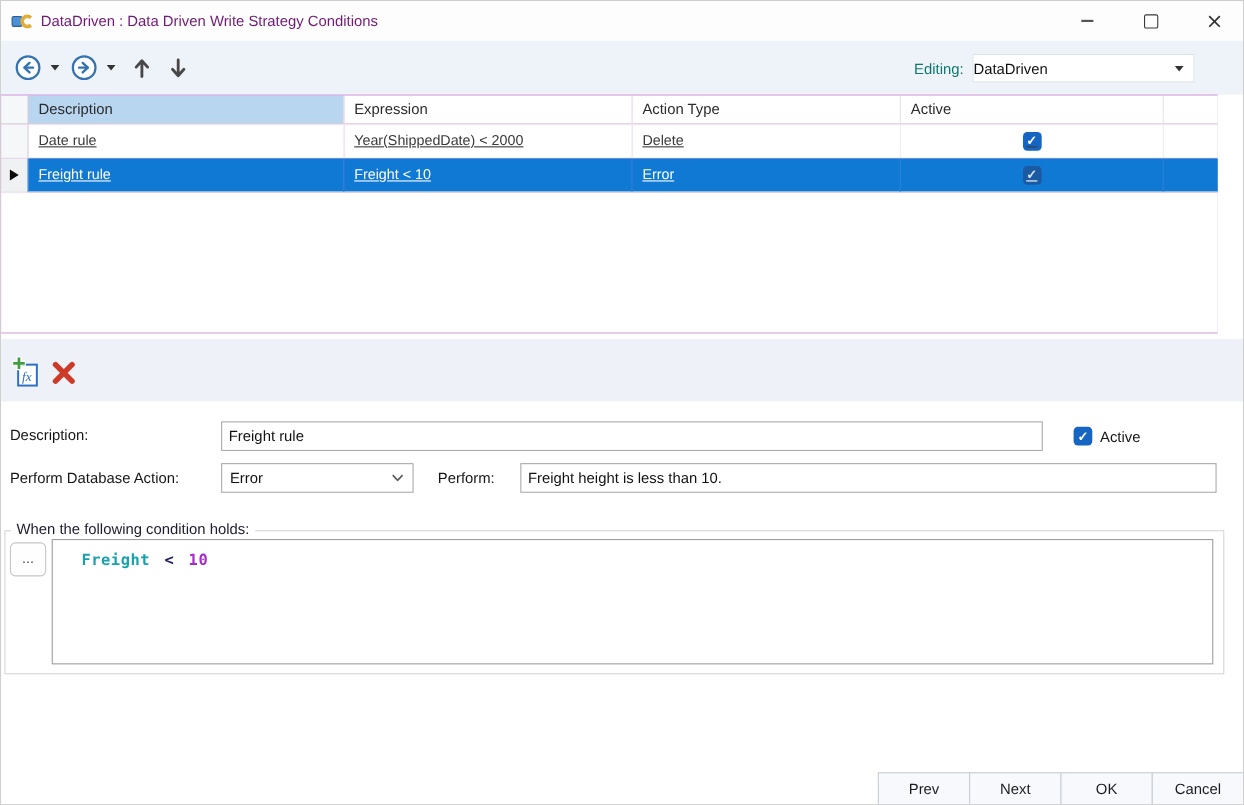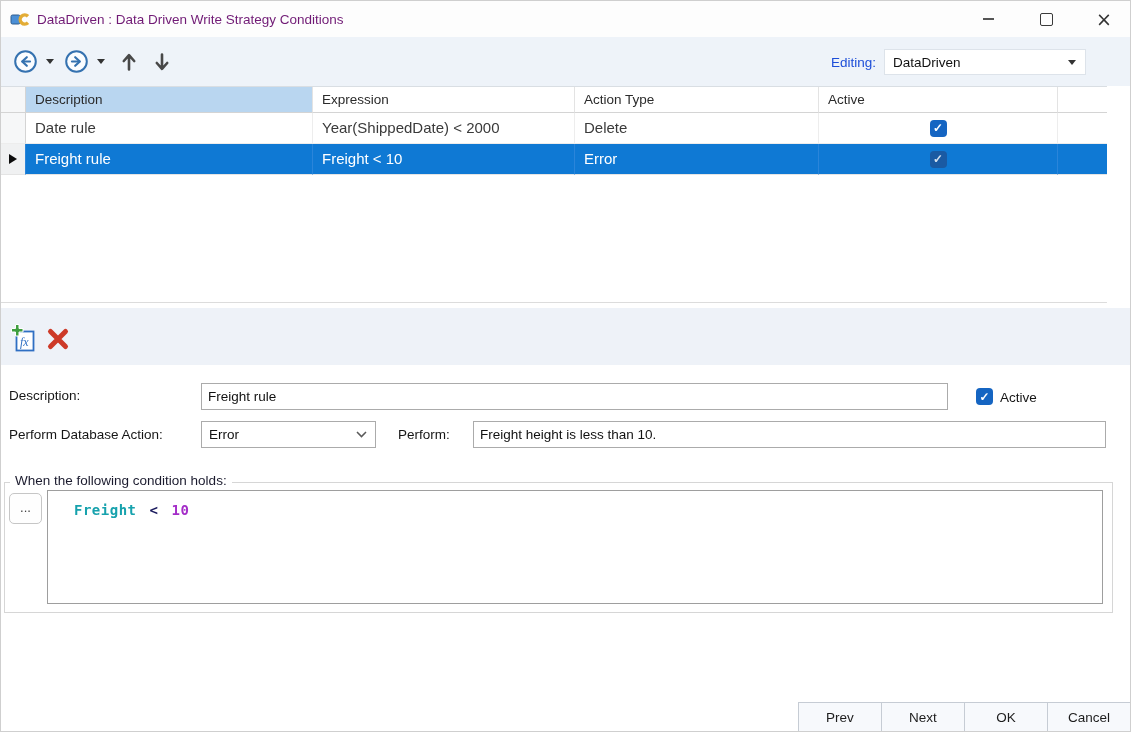--- a/index.html
+++ b/index.html
@@ -15,35 +15,35 @@
   .win-controls{position:absolute;right:3px;top:0;height:36px;display:flex;}
   .win-btn{width:46px;height:36px;display:flex;align-items:center;justify-content:center;margin-left:12px;}
   .glyph-min{width:11px;height:1.5px;background:#555;}
   .glyph-max{width:11px;height:11px;border:1.4px solid #3a3a3a;border-radius:2px;}
   .glyph-close{font-size:19px;color:#333;line-height:1;font-family:"DejaVu Sans",sans-serif;}
   
   .navbar{position:absolute;top:36px;left:0;right:0;height:49px;background:#eef3f9;display:flex;align-items:center;}
   .nav-ico{display:flex;align-items:center;}
   .caret{width:0;height:0;border-left:4px solid transparent;border-right:4px solid transparent;border-top:5px solid #333;}
   .editing-wrap{position:absolute;right:44px;top:12px;display:flex;align-items:center;}
-  .editing-label{font-size:13.5px;color:#1d4ed8;margin-right:8px;}
+  .editing-label{font-size:13.5px;color:#0f766e;margin-right:8px;}
   .combo{width:202px;height:26px;background:#fff;border:1px solid #dde3ea;display:flex;align-items:center;box-sizing:border-box;}
-  .combo-value{font-size:13.5px;color:#111;padding-left:8px;flex:1;}
+  .combo-value{font-size:13.5px;color:#111;flex:1;}
   .combo .caret{margin-right:9px;}
   
   .grid{
     position:absolute;top:85px;left:0;width:1106px;height:217px;background:#d946ef;box-sizing:border-box;
     border-top:1px solid #d9dee3;border-right:1px solid #e0e0e0;border-bottom:1px solid #dcdcdc;
     display:grid;grid-template-columns:25px 287px 262px 244px 239px 49px;grid-template-rows:26px 31px 31px 1fr;
   }
   .gh{background:#fff;border-bottom:1px solid #d4d4d4;border-right:1px solid #e3e3e3;font-size:13.5px;color:#2b2b2b;line-height:25px;padding-left:9px;box-sizing:border-box;overflow:hidden;}
   .gh.stub{padding:0;background:#f6f7f8;border-right:1px solid #d4d4d4;}
   .gh.hl{background:#b9d6f0;}
   .gh.lastcol{border-right:none;}
-  .gc{background:#fff;font-size:15px;color:#3a3a3a;line-height:30px;padding-left:9px;border-bottom:1px solid #ededed;border-right:1px solid #ededed;box-sizing:border-box;overflow:hidden;}
+  .gc{background:#fff;font-size:13px;color:#3a3a3a;line-height:30px;padding-left:9px;border-bottom:1px solid #ededed;border-right:1px solid #ededed;box-sizing:border-box;overflow:hidden;text-decoration:underline;}
   .gc.stub{padding:0;background:#f6f7f8;border-right:1px solid #d4d4d4;display:flex;align-items:center;justify-content:center;}
   .gc.cbcell{display:flex;align-items:center;justify-content:center;padding:0;}
   .gc.lastcol{border-right:none;}
   .gc.sel{background:#0f79d4;color:#fff;border-right-color:#2a85da;border-bottom-color:#e4e4e4;}
   .gc.sel.stub{background:#f0f1f2;}
   .filler{grid-column:1/-1;background:#fff;}
   .tri{width:0;height:0;border-left:8px solid #0c0c0c;border-top:5px solid transparent;border-bottom:5px solid transparent;}
   .cb{width:17px;height:17px;border-radius:4px;background:#1565c2;display:inline-flex;align-items:center;justify-content:center;}
   .cb::after{content:"✓";color:#fff;font-size:12px;font-weight:bold;line-height:1;}
   .cb.dim{background:#1a5aa3;}

